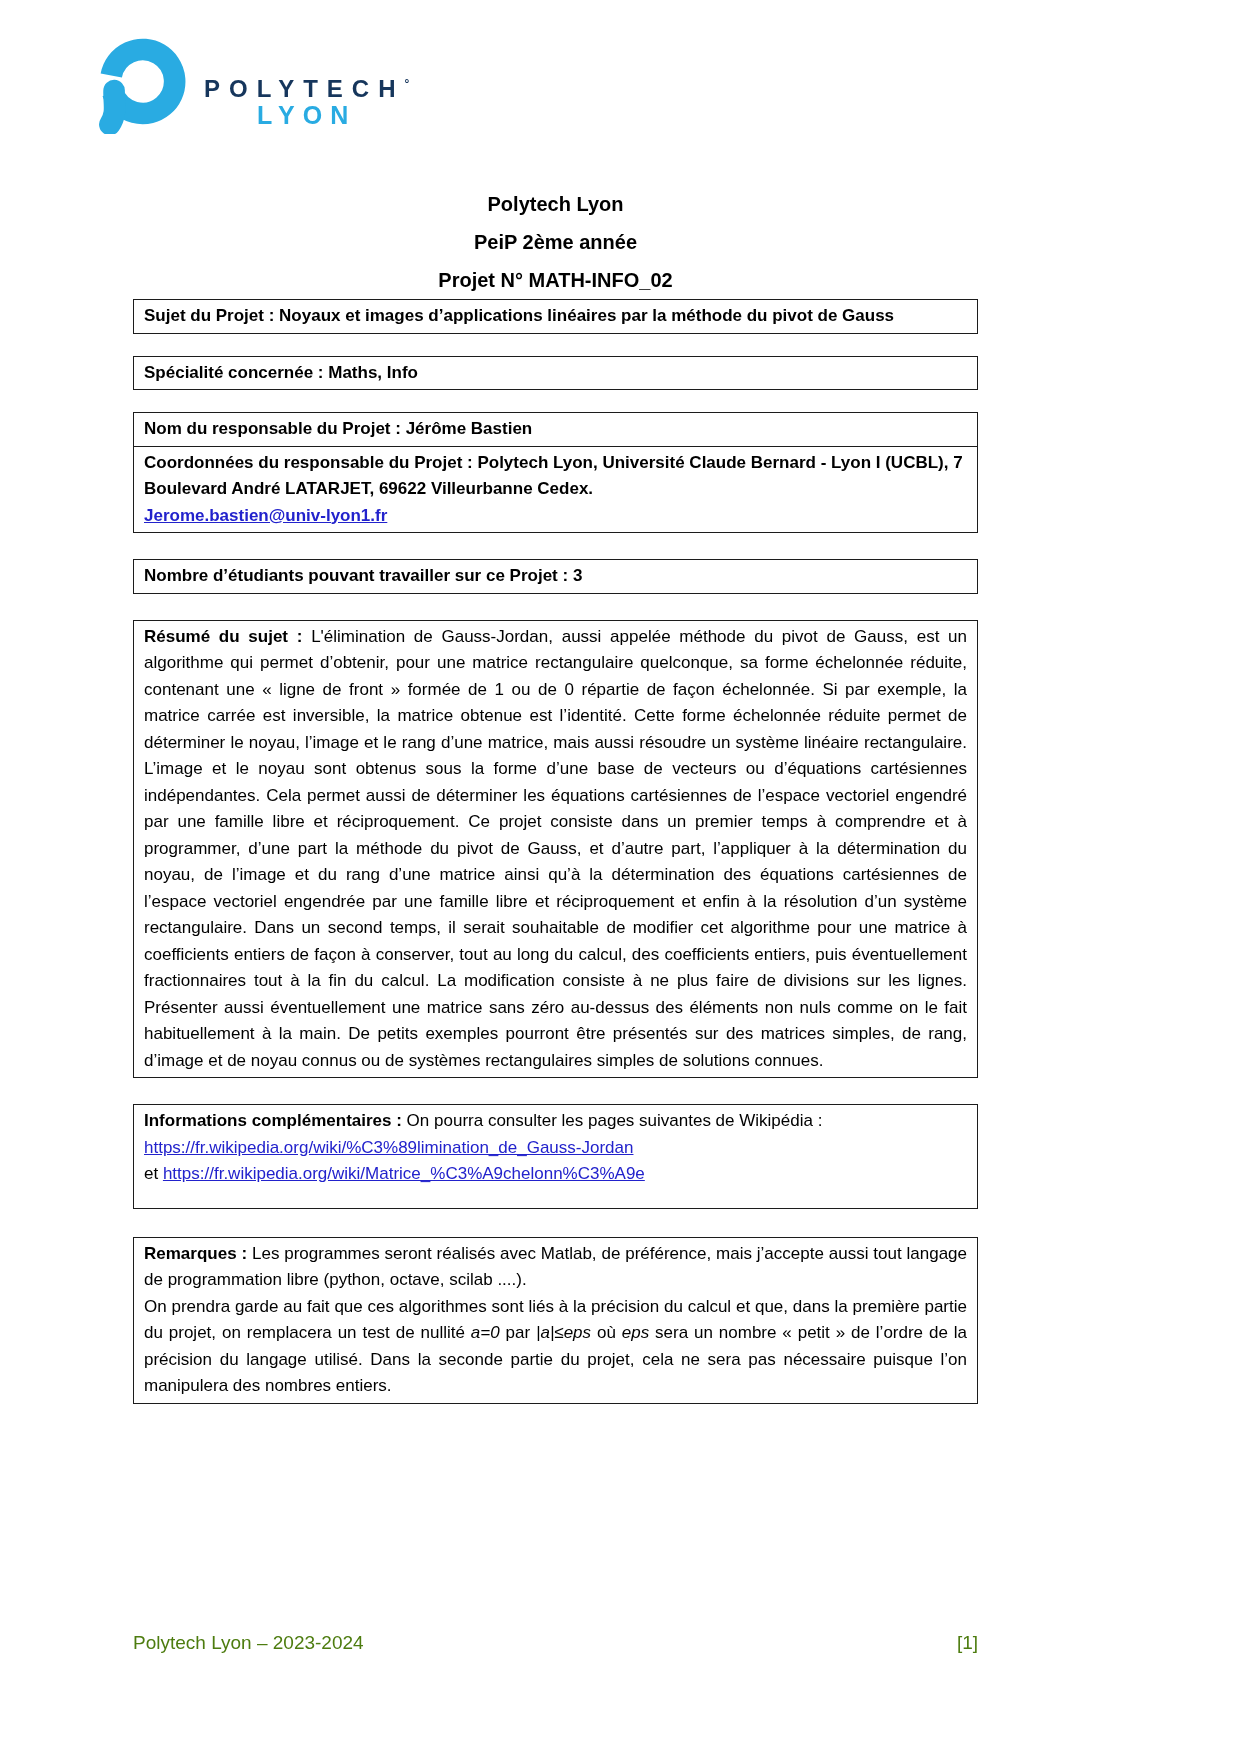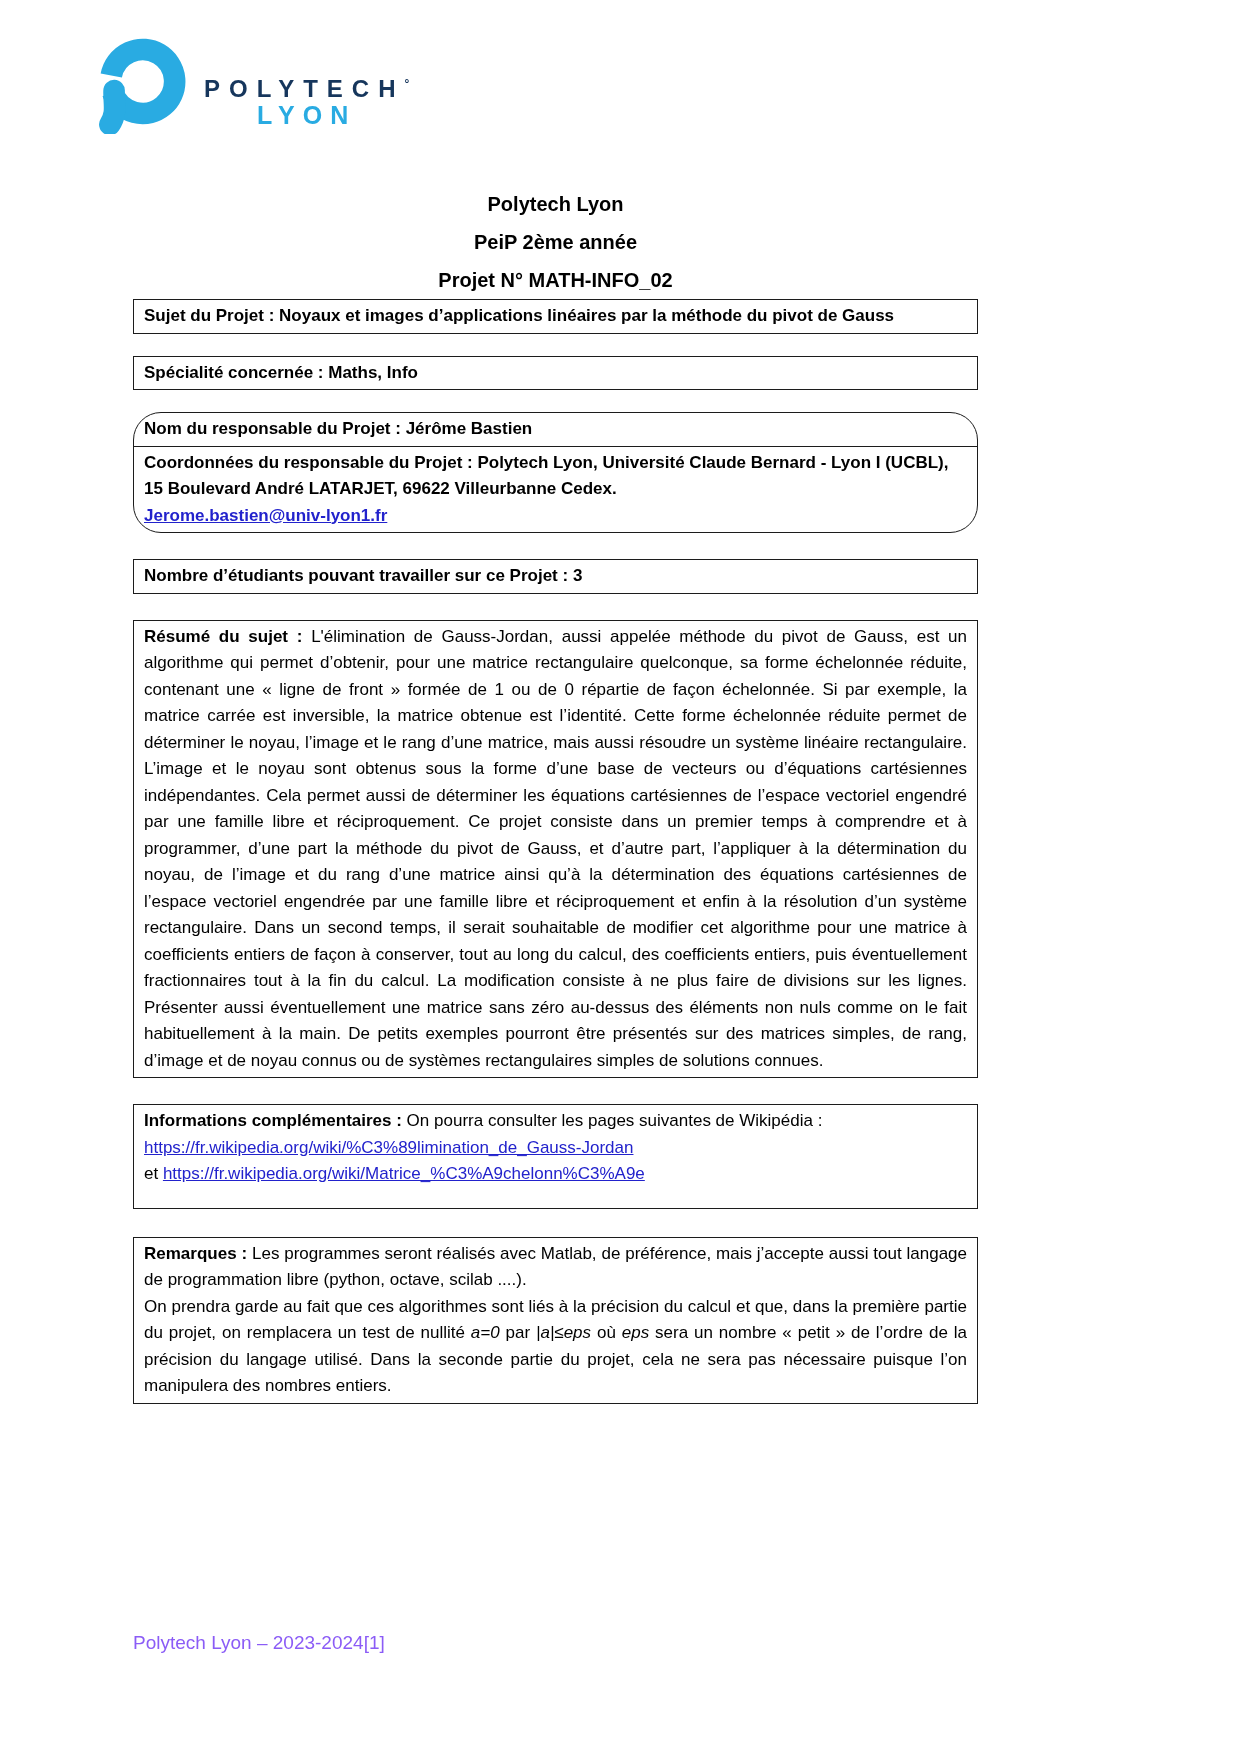--- a/index.html
+++ b/index.html
@@ -34,31 +34,31 @@
     box-sizing:border-box;
   }
   .box p { margin:0; padding:3px 10px; }
   .b { font-weight:bold; }
   .it { font-style:italic; }
   .just { text-align:justify; }
   .link { color:#2222cc; text-decoration:underline; cursor:pointer; }
   .row-divider { border-bottom:1.5px solid #1c1c1c; }
   .mt-sujet      { }
   .mt-specialite { margin-top:22px; }
-  .mt-resp       { margin-top:22px;border-radius:28px; }
+  .mt-resp       { margin-top:22px; }
   .mt-nombre     { margin-top:26px; }
   .mt-resume     { margin-top:26px; }
   .mt-info       { margin-top:26px; }
   .mt-remarques  { margin-top:28px; }
   .pad-bottom p  { padding-bottom:20px; }
   
   .footer {
     position:absolute; left:133px; top:1632px; width:845px;
-    display:flex; justify-content:flex-start;
-    font-size:19px; color:#8b5cf6;
+    display:flex; justify-content:space-between;
+    font-size:19px; color:#4d7c0f;
   }
 </style>
 </head>
 <body>
 
 <div class="page">
 
   <div class="logo">
     <svg class="logo-mark" viewBox="0 0 100 104" aria-hidden="true">
       <path d="M 20.5 42 A 34 34 0 1 1 22 60" fill="none" stroke="#29abe2" stroke-width="23"></path>
@@ -85,21 +85,21 @@
     <section class="box mt-specialite">
       <p class="b">Spécialité concernée : Maths, Info</p>
     </section>
 
     <section class="box mt-resp">
       <div class="row-divider">
         <p class="b">Nom du responsable du Projet : Jérôme Bastien</p>
       </div>
       <div>
         <p>
-          <span class="b">Coordonnées du responsable du Projet : Polytech Lyon, Université Claude Bernard - Lyon I (UCBL), 15 Boulevard André LATARJET, 69622 Villeurbanne Cedex.</span><br>
+          <span class="b">Coordonnées du responsable du Projet : Polytech Lyon, Université Claude Bernard - Lyon I (UCBL), 7 Boulevard André LATARJET, 69622 Villeurbanne Cedex.</span><br>
           <a class="link b">Jerome.bastien@univ-lyon1.fr</a>
         </p>
       </div>
     </section>
 
     <section class="box mt-nombre">
       <p class="b">Nombre d’étudiants pouvant travailler sur ce Projet : 3</p>
     </section>
 
     <section class="box mt-resume">

